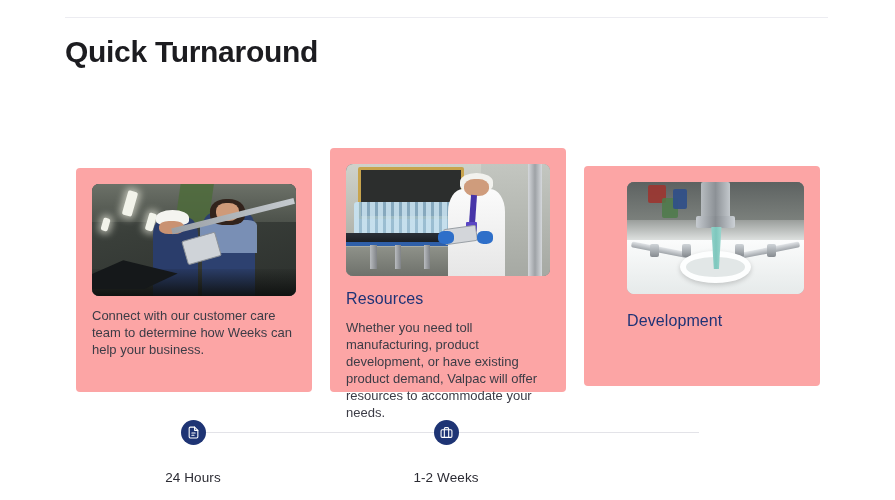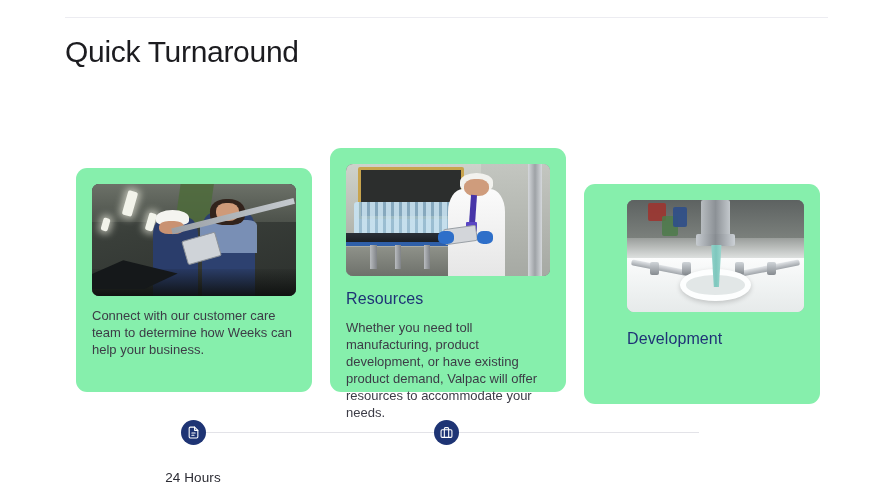--- a/index.html
+++ b/index.html
@@ -11,40 +11,40 @@
   }
   .page { position: relative; width: 895px; height: 500px; background: #fff; }
 
   .top-divider {
     position: absolute; left: 65px; top: 17px; width: 763px; height: 1px;
     background: #ececf1;
   }
 
   .header { position: absolute; left: 65px; top: 32px; width: 700px; }
   .page-title {
-    font-size: 30px; font-weight: 400; color: #1c1c20;
+    font-size: 30px; font-weight: 700; color: #1c1c20;
     letter-spacing: -0.3px; line-height: 40px;
   }
   .page-subtitle {
     margin-top: 10px;
     font-size: 11.5px; line-height: 18px; color: #4b4b55;
     max-width: 440px;
   }
 
   
   .cards { position: absolute; left: 0; top: 0; width: 895px; height: 400px; }
   .card {
     position: absolute;
-    background: #86efac;
-    border-radius: 11px;
+    background: #fca5a5;
+    border-radius: 4px;
     padding: 16px;
   }
   .card.c1 { left: 76px;  top: 168px; width: 236px; height: 224px; }
   .card.c2 { left: 330px; top: 148px; width: 236px; height: 244px; }
-  .card.c3 { left: 584px; top: 184px; width: 236px; height: 220px; padding-left: 43px; }
+  .card.c3 { left: 584px; top: 166px; width: 236px; height: 220px; padding-left: 43px; }
 
   .card-photo {
     width: 100%; height: 112px; border-radius: 7px; overflow: hidden;
     position: relative; background: #5d6470;
   }
   .card.c2 .card-photo { height: 112px; }
 
   .card-title {
     margin-top: 18px;
     font-size: 16px; font-weight: 400; color: #1f3376;
@@ -365,17 +365,18 @@
       <div class="tl-label">24 Hours</div>
     </div>
 
     <div class="tl-step tl-s2">
       <div class="tl-circle">
         <svg width="13" height="13" viewBox="0 0 24 24" fill="none" stroke="#ffffff" stroke-width="2" stroke-linecap="round" stroke-linejoin="round">
           <rect x="2" y="7" width="20" height="14" rx="2" ry="2"></rect>
           <path d="M16 21V5a2 2 0 0 0-2-2h-4a2 2 0 0 0-2 2v16"></path>
         </svg>
       </div>
+      <div class="tl-label">1-2 Weeks</div>
     </div>
 
   </div>
 
 </div>
 
 </body></html>

